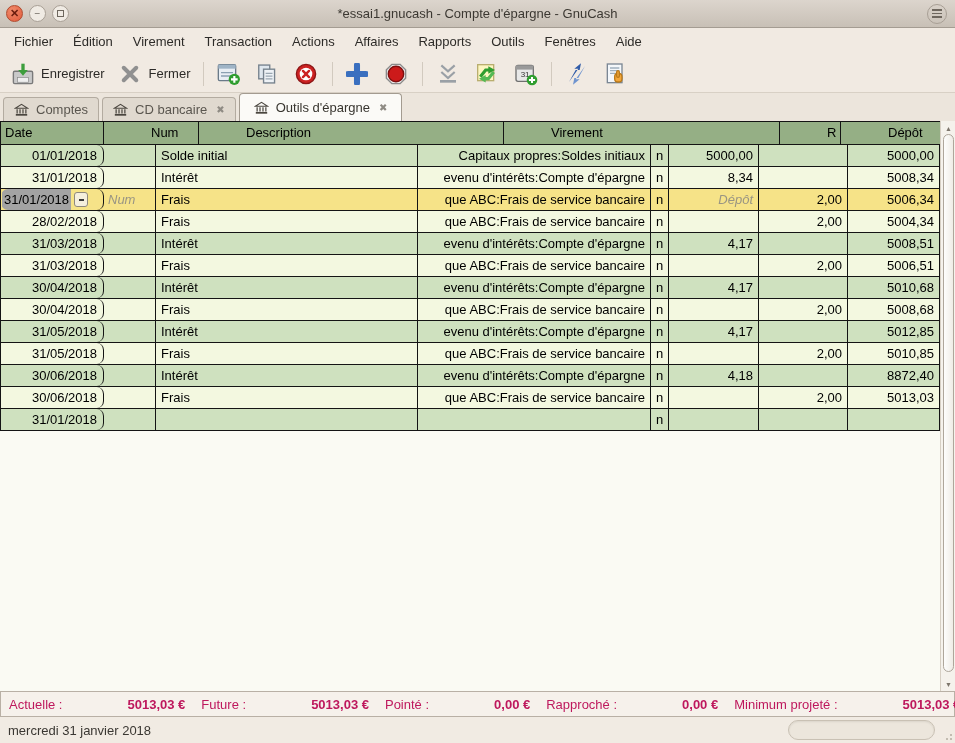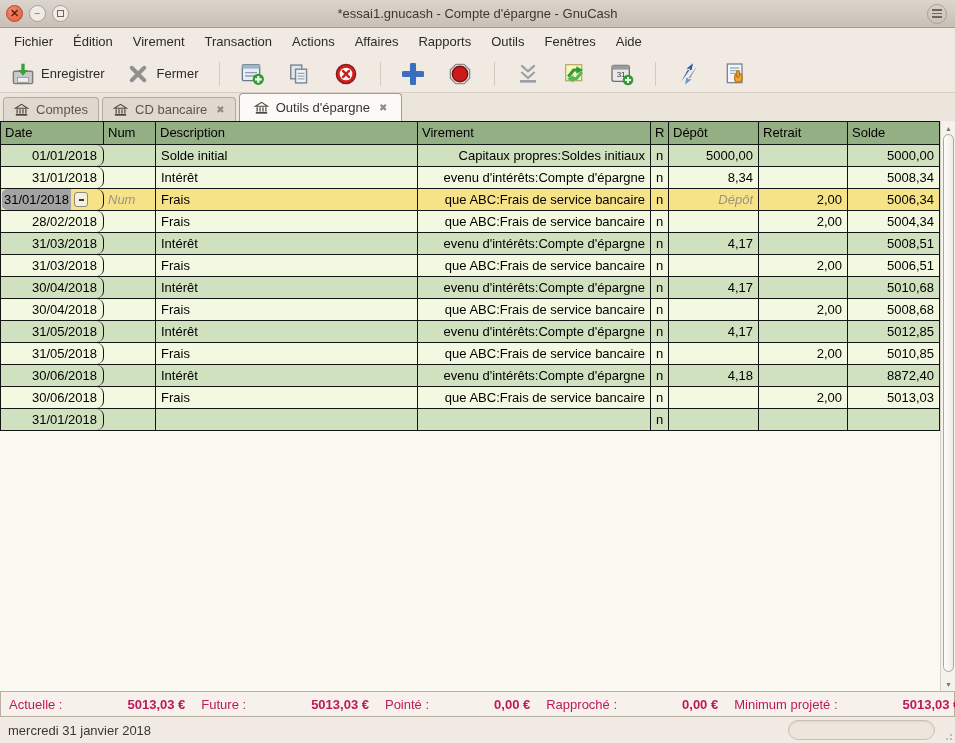--- a/index.html
+++ b/index.html
@@ -24,21 +24,21 @@
     justify-content:center; align-items:center; gap:2px; background:transparent; }
   .appmenu-btn i { display:block; width:10px; height:1.5px; background:#6e675e; }
 
   
   .menubar { height:27px; background:#f1eae2; display:flex; align-items:center;
     padding-left:4px; }
   .menu-item { font-size:13px; color:#2d2b28; padding:4px 10px; cursor:default; }
 
   
   .toolbar { height:38px; background:#f1eae2; border-bottom:1px solid #d8d0c5;
-    display:flex; align-items:center; padding:0 6px; gap:11px; }
+    display:flex; align-items:center; padding:0 6px; gap:3px; }
   .tb-btn { display:flex; align-items:center; gap:5px; padding:4px 6px; border-radius:3px;
     font-size:13px; color:#2d2b28; cursor:default; }
   .tb-sep { width:1px; height:24px; background:#d2cabf; margin:0 4px; }
   .tb-icon { width:24px; height:24px; display:flex; align-items:center; justify-content:flex-start; }
   .tb-icon svg { display:block; }
 
   
   .tabbar { height:28px; background:#ece5dc; display:flex; align-items:flex-end;
     padding-left:3px; gap:3px; }
   .tab { display:flex; align-items:center; gap:7px; height:24px; padding:0 10px;
@@ -48,21 +48,21 @@
     position:relative; z-index:2; padding:0 14px; }
   .tab .bank { width:15px; height:14px; }
   .tab .tab-close { font-size:10px; color:#8f8b84; padding-left:2px; cursor:default; }
 
   
   .register { position:relative; height:570px; background:#fafaf3; }
   .grid-area { width:940px; border-left:1px solid #141414; }
   .hrow, .rrow { display:grid;
     grid-template-columns:103px 52px 262px 233px 18px 90px 89px 1fr; }
   .hrow { height:24px; line-height:22px; background:var(--header-green,#95af85);
-    border-top:1px solid #141414; border-bottom:1px solid #141414; }
+    border-top:1px solid #141414; border-bottom:1px solid #141414;gap:43px; }
   .hrow > div { border-right:1px solid #141414; font-size:13px; color:#000;
     padding-left:4px; overflow:hidden; white-space:nowrap; }
   .rrow { height:22px; line-height:21px; border-bottom:1px solid #141414; }
   .rrow > div { border-right:1px solid #141414; overflow:hidden; white-space:nowrap;
     font-size:13px; color:#000; }
   .rrow.green { background:var(--row-green,#cfe1bf); }
   .rrow.pale { background:var(--row-pale,#f3f8e0); }
   .rrow.selected { background:var(--row-selected,#f6e388); }
   .c-date { text-align:right; padding-right:6px;border-radius:7px; }
   .c-desc { padding-left:5px; }

